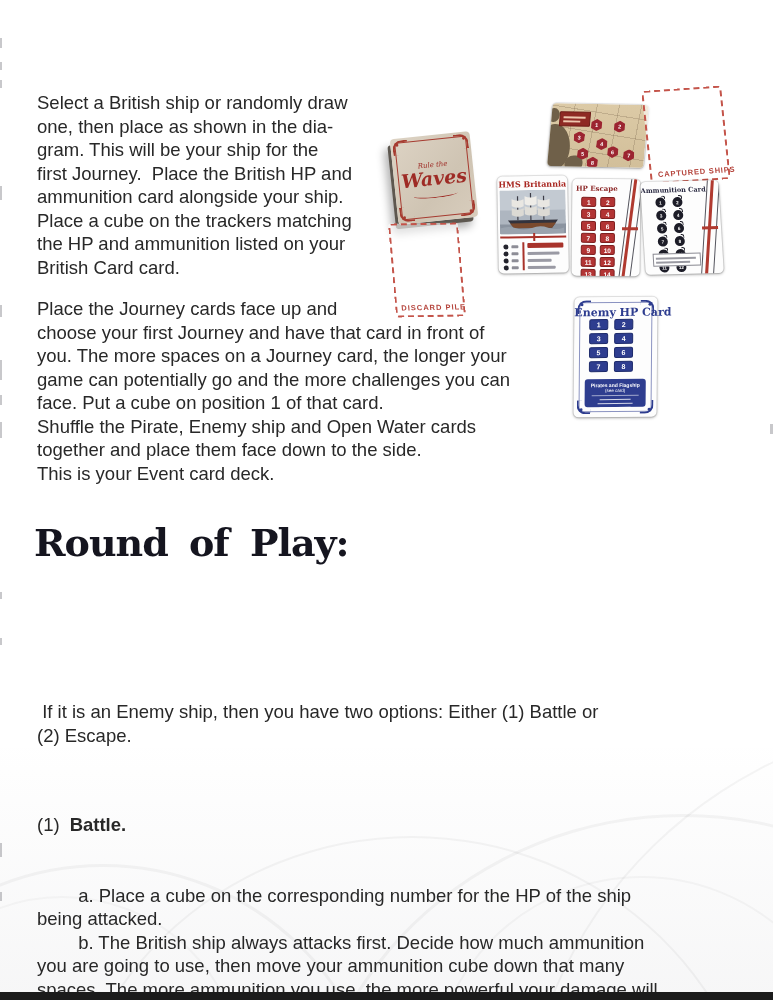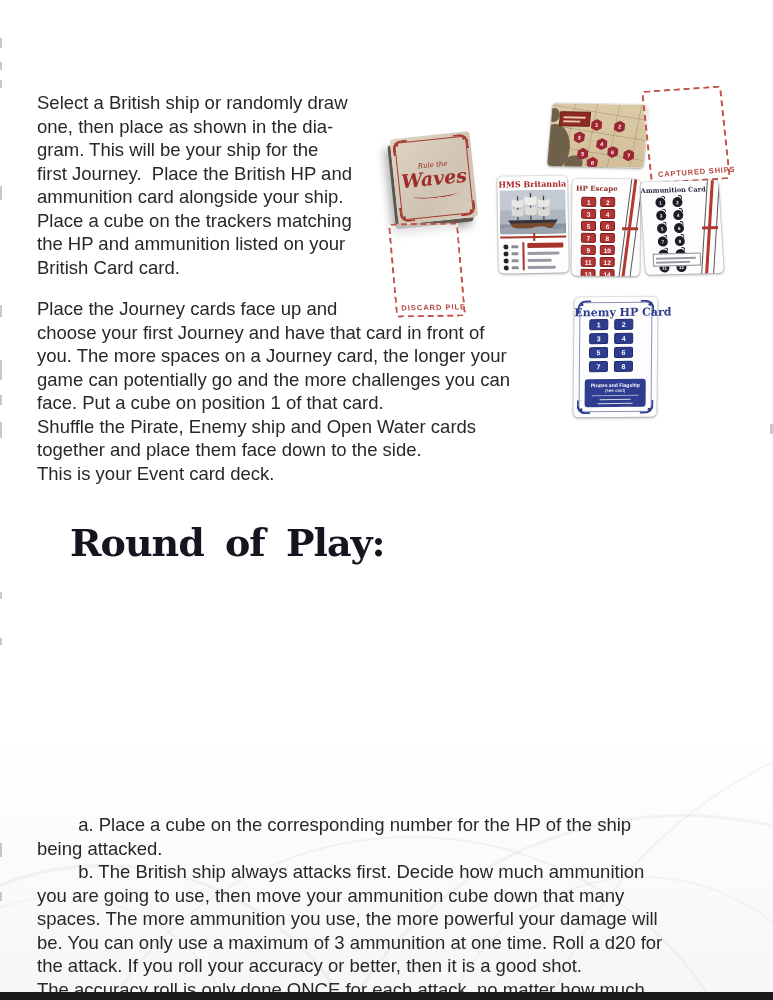--- a/index.html
+++ b/index.html
@@ -8,21 +8,21 @@
   
   .wave{position:absolute;border-radius:50%;border:2px solid rgba(70,70,80,0.055);pointer-events:none;}
   .wash{position:absolute;left:0;right:0;bottom:0;height:260px;pointer-events:none;
         background:linear-gradient(rgba(130,130,140,0),rgba(130,130,140,0.07));}
   
   .tick{position:absolute;background:#9a9aa0;opacity:.55;pointer-events:none;}
   
   .head{position:absolute;left:34px;font-family:"DejaVu Serif",serif;font-weight:700;
         color:#15151f;letter-spacing:-1px;word-spacing:9px;line-height:1;}
   .head.setup{top:27px;font-size:42px;}
-  .head.round{top:524px;font-size:38px;margin-left:36px;}
+  .head.round{top:524px;font-size:38px;}
   .para{position:absolute;white-space:pre-wrap;font-size:18.5px;line-height:23.5px;color:#282828;}
   .p1{left:37px;top:91px;width:352px;}
   .p2{left:37px;top:297px;width:560px;}
   .p3{left:37px;top:586px;width:712px;}
   .p4{left:37px;top:700px;width:712px;}
   .battle{left:37px;top:766px;width:716px;}
   .battle .bline{font-size:18.5px;line-height:23.5px;}
   .battle .bword{font-weight:700;margin-left:10px;}
   .battle .bdetails{white-space:pre-wrap;font-size:18.5px;line-height:23.5px;}
   .bottom-bar{position:absolute;left:0;right:0;bottom:0;height:8px;background:#1b1b1b;}
@@ -171,22 +171,25 @@
 British Card card.</div>
   <div class="para p2">Place the Journey cards face up and
 choose your first Journey and have that card in front of
 you. The more spaces on a Journey card, the longer your
 game can potentially go and the more challenges you can
 face. Put a cube on position 1 of that card.
 Shuffle the Pirate, Enemy ship and Open Water cards
 together and place them face down to the side.
 This is your Event card deck.</div>
   <div class="head round">Round of Play:</div>
+  <div class="para p4"> If it is an Enemy ship, then you have two options: Either (1) Battle or
+(2) Escape.</div>
 
   <div class="para battle">
+    <div class="bline"><span>(1)</span><span class="bword">Battle.</span></div>
     <div class="bdetails">        a. Place a cube on the corresponding number for the HP of the ship
 being attacked.
         b. The British ship always attacks first. Decide how much ammunition
 you are going to use, then move your ammunition cube down that many
 spaces. The more ammunition you use, the more powerful your damage will
 be. You can only use a maximum of 3 ammunition at one time. Roll a d20 for
 the attack. If you roll your accuracy or better, then it is a good shot.
 The accuracy roll is only done ONCE for each attack, no matter how much
 ammunition is being used.</div>
   </div>

